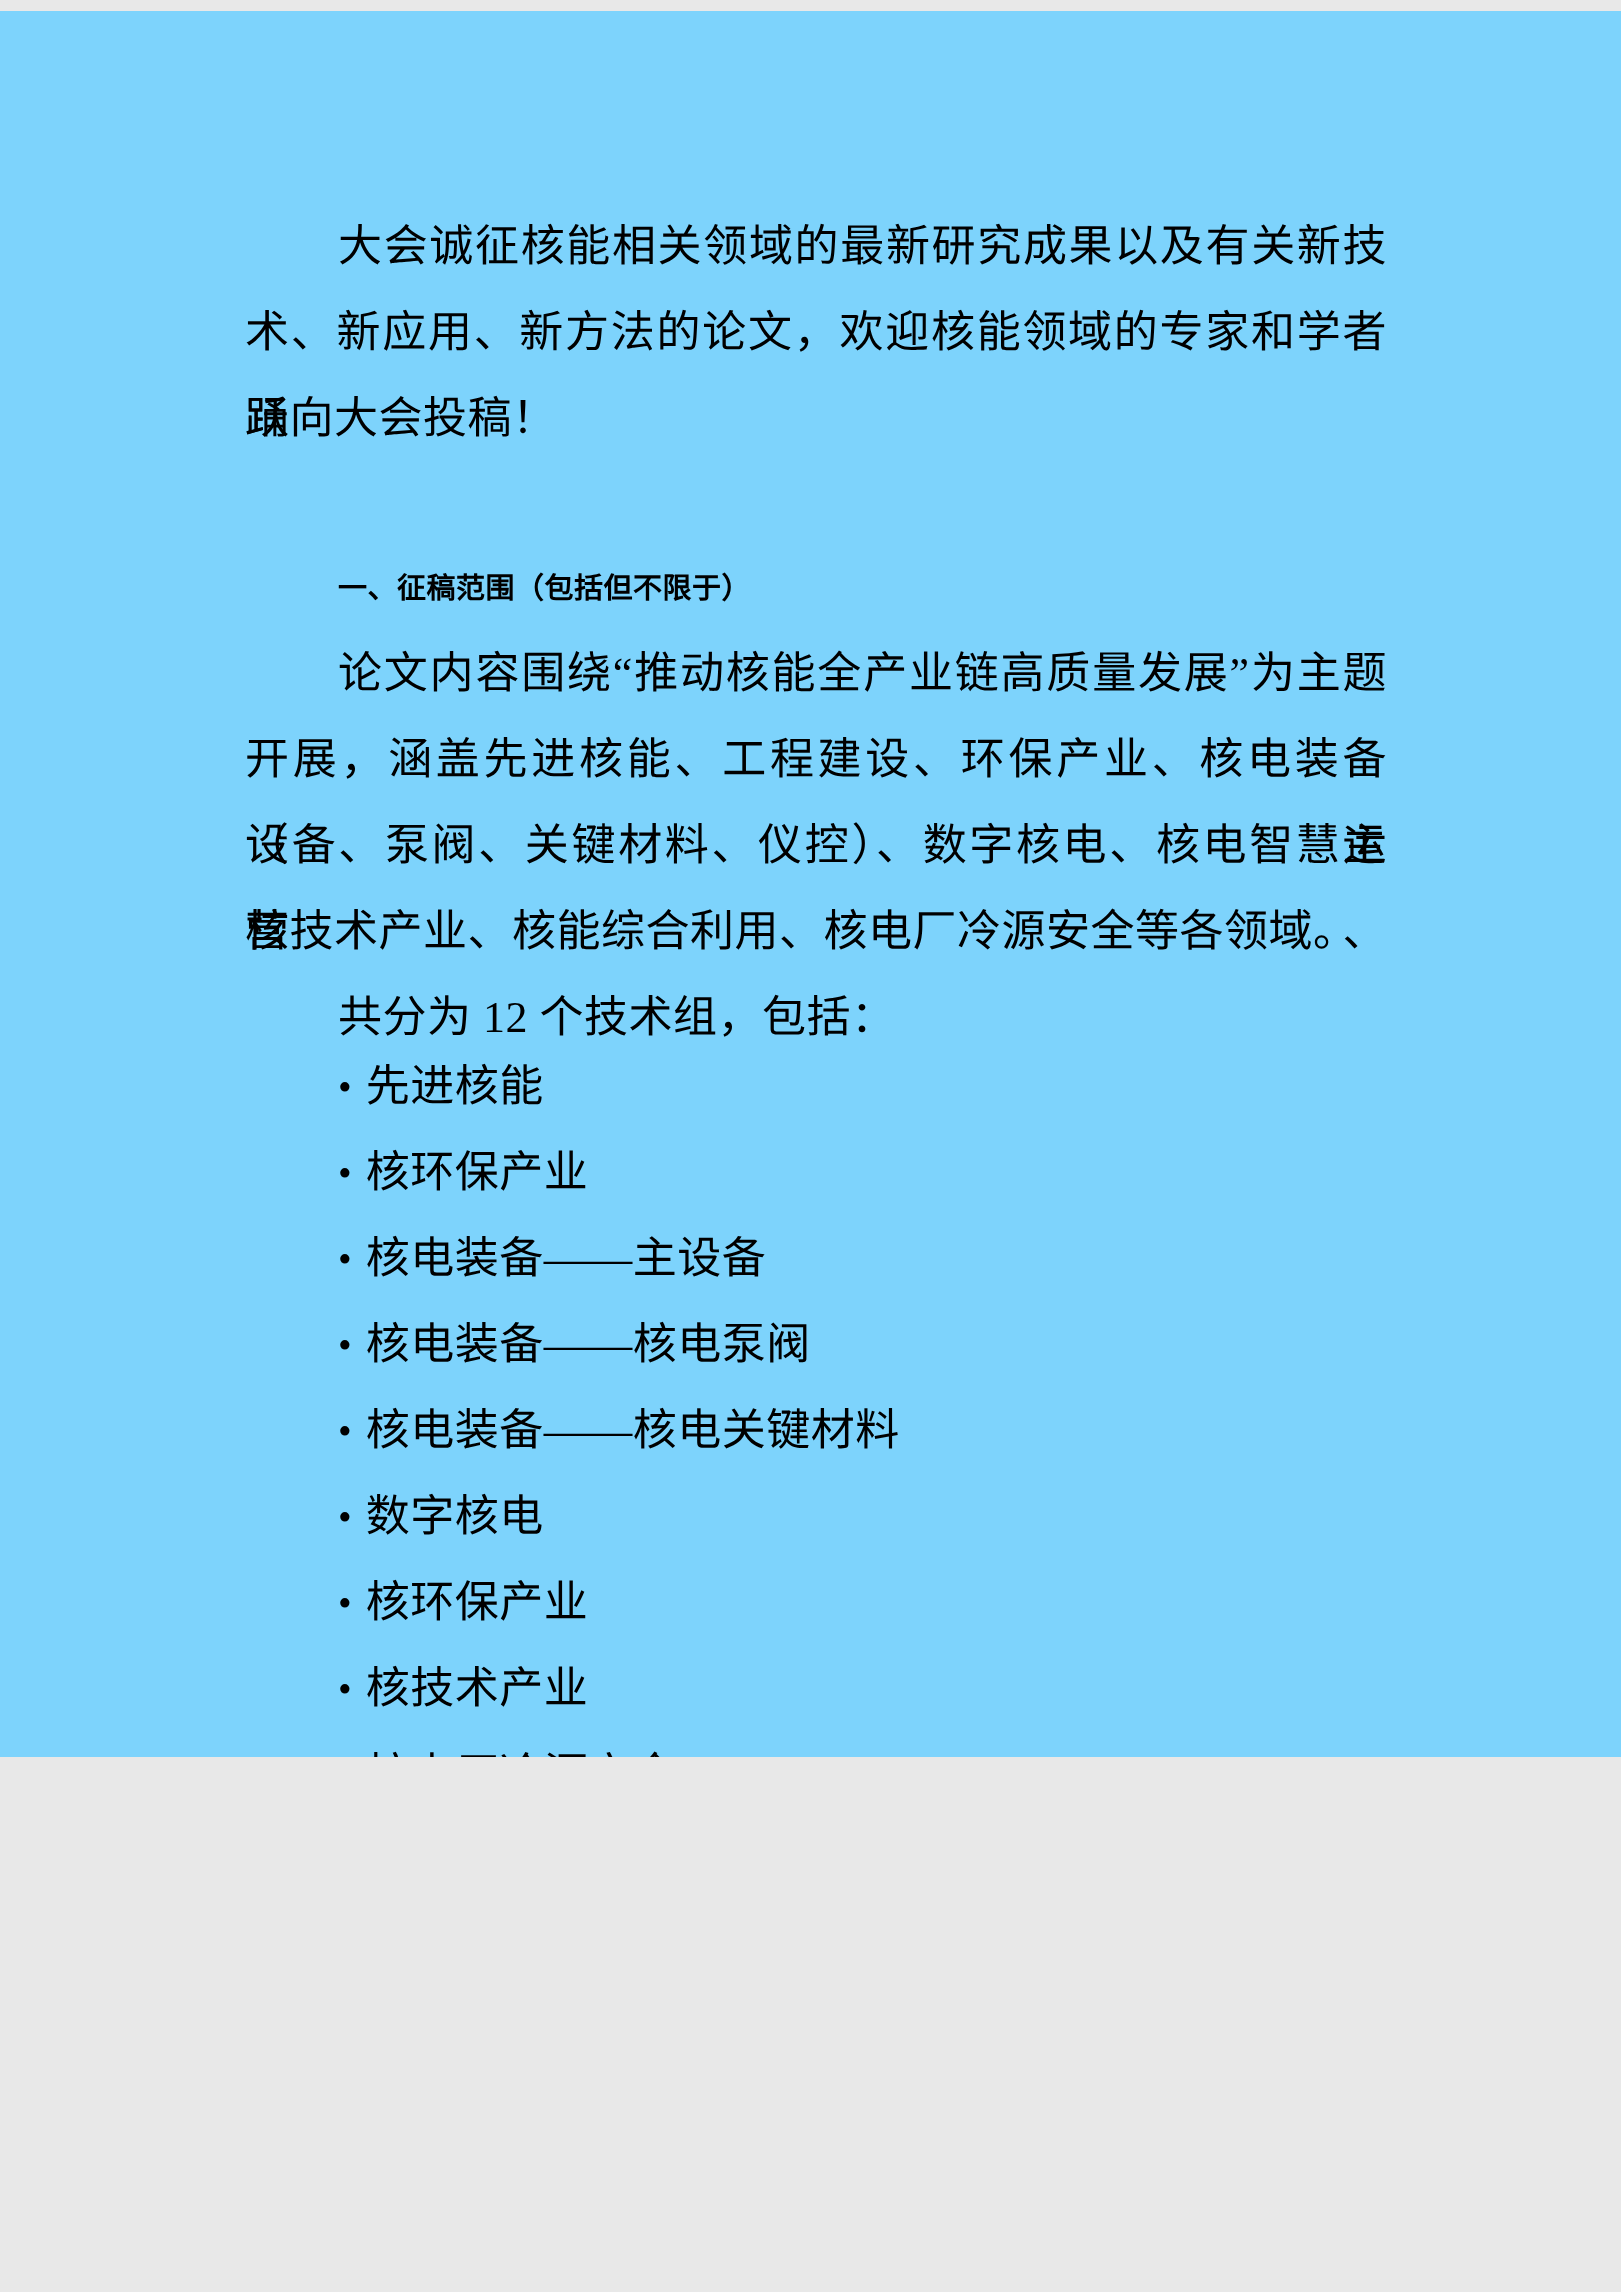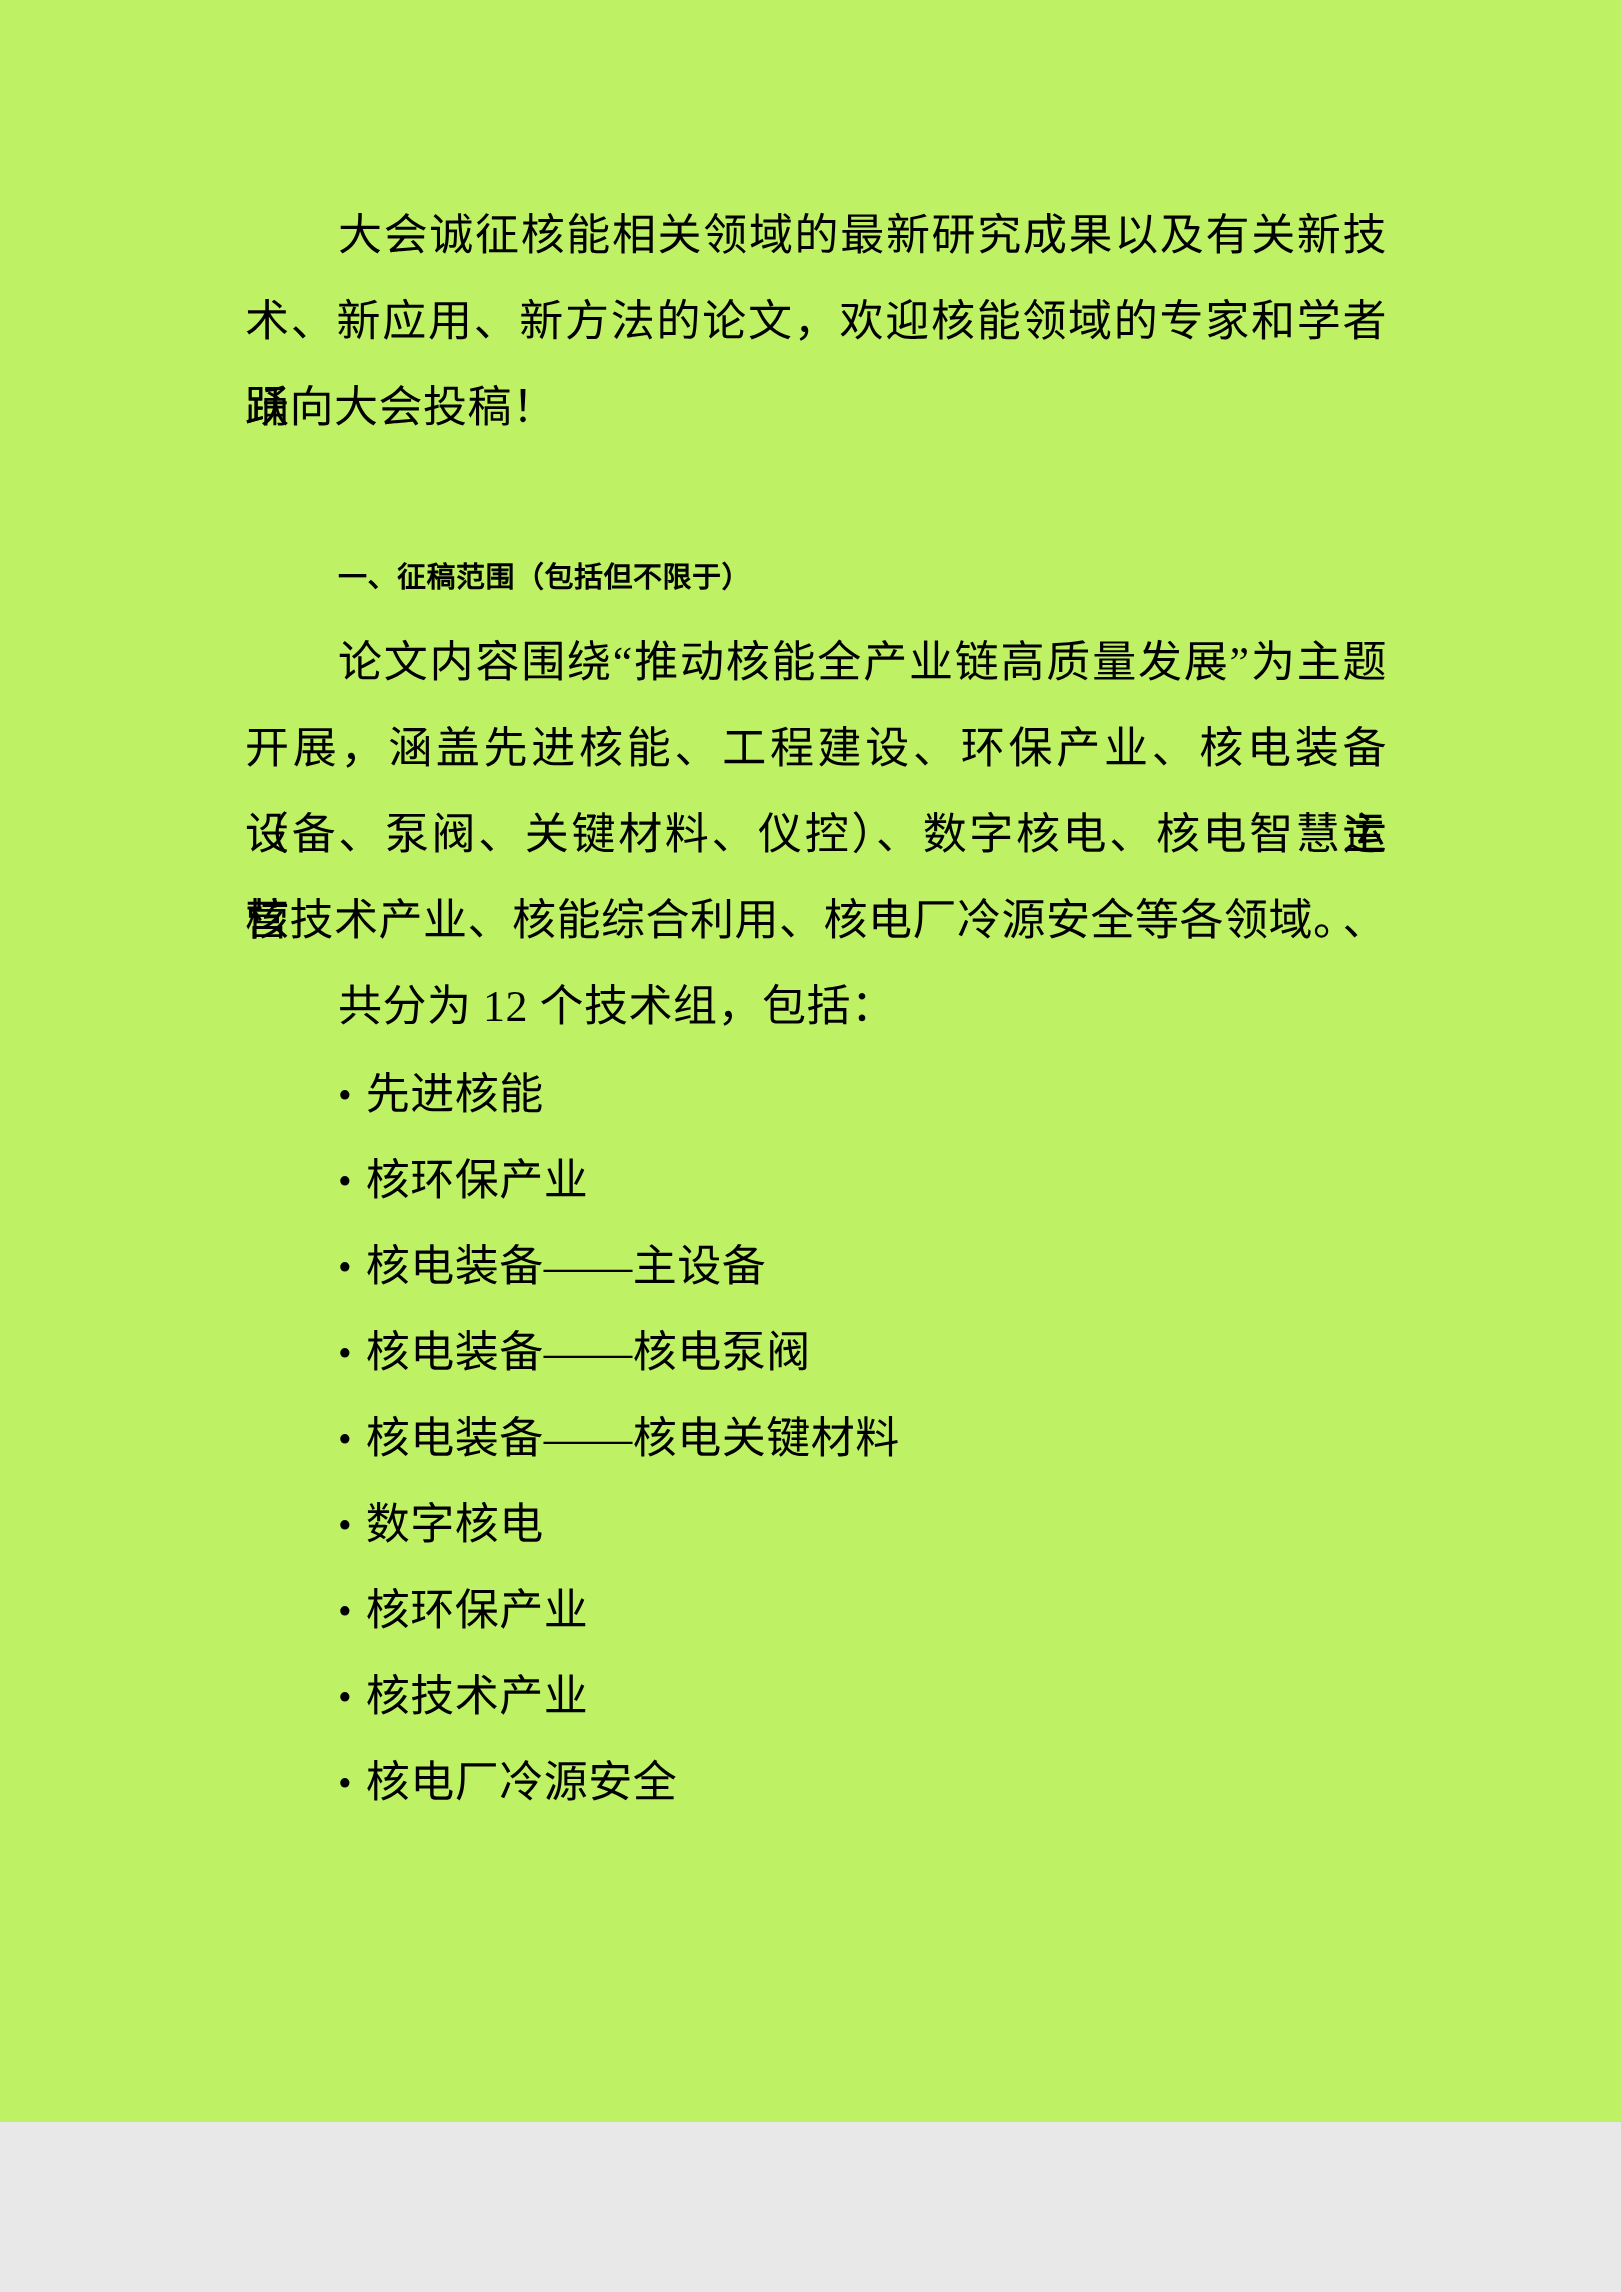--- a/index.html
+++ b/index.html
@@ -3,23 +3,23 @@
 <meta charset="utf-8">
 <style>
   html, body {
     margin: 0;
     padding: 0;
     background: #e8e8e8;
   }
   .page {
     position: relative;
     width: 1621px;
-    height: 2122px;
-    margin: 0 auto;
-    background: #bef264;
+    height: 1746px;
+    margin: 11px auto;
+    background: #7dd3fc;
     color: #000000;
     font-family: "Liberation Serif", "DejaVu Serif", serif;
     overflow: hidden;
   }
   .content {
     position: absolute;
     left: 245px;
     top: 193px;
     width: 1142px;
   }
@@ -49,21 +49,21 @@
     font-weight: bold;
     font-size: 29px;
     line-height: 86px;
     height: 86px;
     text-indent: 93px;
     white-space: nowrap;
     letter-spacing: 0.5px;
   }
   .list-item {
     font-size: 44px;
-    line-height: 90px;
+    line-height: 52px;
     height: 86px;
     padding-left: 93px;
     white-space: nowrap;
     letter-spacing: 0.5px;
   }
   .bullet {
     display: inline-block;
     margin-right: 13.7px;
     font-size: 39px;
     vertical-align: baseline;

